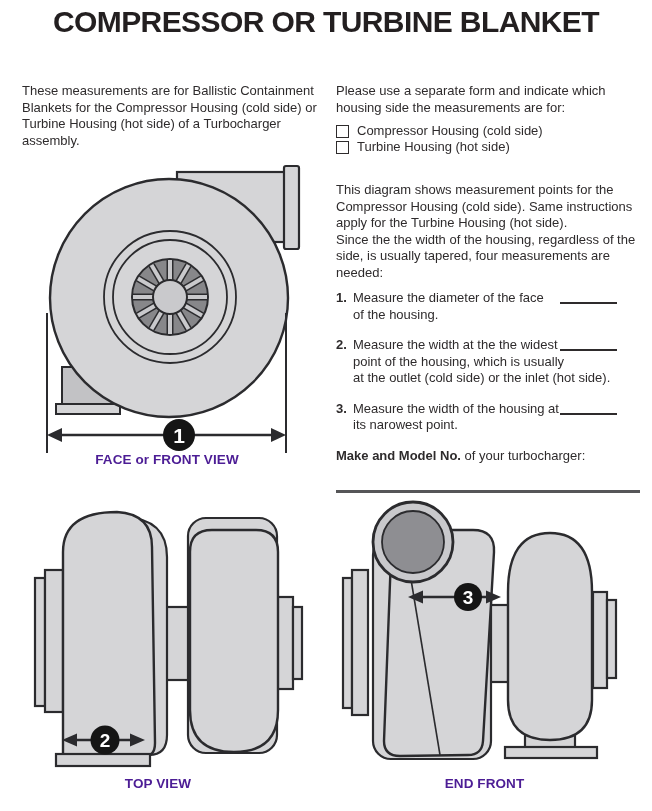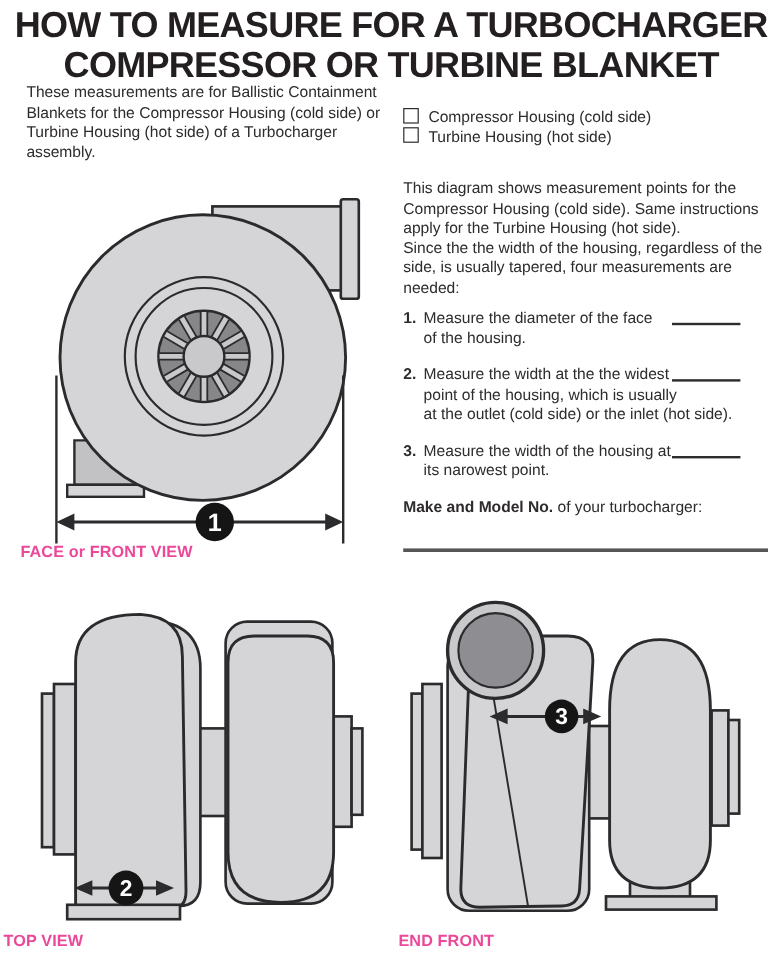--- a/index.html
+++ b/index.html
@@ -1,58 +1,59 @@
 <!DOCTYPE html>
 <html><head>
 <meta charset="utf-8">
 <style>
   html,body{margin:0;padding:0;background:#fff}
   .page{position:relative;width:652px;height:811px;background:#fff;overflow:hidden;
         font-family:"Liberation Sans",sans-serif;color:#2e2b2c}
   .title{position:absolute;top:5px;left:0;width:652px;text-align:center;
          font-weight:bold;font-size:30px;line-height:33px;letter-spacing:-0.6px;color:#231f20}
-  .col-left{position:absolute;left:22px;top:69px;width:302px}
+  .col-left{position:absolute;left:22px;top:83px;width:302px}
   .col-right{position:absolute;left:336px;top:83px;width:312px}
   .body-text{font-size:13px;line-height:16.5px;white-space:pre-line;margin:0}
   .checkboxes{margin-top:7px}
-  .cbrow{display:flex;align-items:flex-start;height:15px;margin:1px 0}
+  .cbrow{display:flex;align-items:flex-end;height:15px;margin:1px 0}
   .cb{width:11px;height:11px;border:1.6px solid #2e2b2c;margin-right:8px;flex:0 0 auto;background:#fff}
   .cblabel{font-size:13px}
   .note{margin-top:28px}
   .steps{margin-top:9px}
   .step{position:relative;padding-left:17px;margin-bottom:14px;font-size:13px;line-height:16.5px}
   .step .num{position:absolute;left:0;top:0;font-weight:bold}
   .step .stext{white-space:pre-line;display:block;}
   .step .blank{position:absolute;left:224px;top:12px;width:57px;height:0;border-bottom:2px solid #2e2b2c}
   .makemodel{margin-top:2px;font-size:13px}
   .makemodel .bold{font-weight:bold}
   .write-line{margin-top:27px;width:304px;height:0;border-bottom:3px solid #565658}
   .diagram{position:absolute}
   .view-label{position:absolute;font-size:13.5px;font-weight:bold;letter-spacing:0.1px;
-              text-align:left;color:#ec4899}
+              text-align:center;color:#4c1d95}
   .mtxt{font-family:"Liberation Sans",sans-serif;font-weight:bold;fill:#ffffff;text-anchor:middle}
 </style>
 </head>
 <body>
 
 <div class="page">
 
   <div class="title">
-    <div>HOW TO MEASURE FOR A TURBOCHARGER</div>
     <div>COMPRESSOR OR TURBINE BLANKET</div>
   </div>
 
   <div class="col-left">
     <p class="body-text">These measurements are for Ballistic Containment
 Blankets for the Compressor Housing (cold side) or
 Turbine Housing (hot side) of a Turbocharger
 assembly.</p>
   </div>
 
   <div class="col-right">
+    <p class="body-text">Please use a separate form and indicate which
+housing side the measurements are for:</p>
 
     <div class="checkboxes">
       <div class="cbrow">
         <span class="cb"></span>
         <span class="cblabel">Compressor Housing (cold side)</span>
       </div>
       <div class="cbrow">
         <span class="cb"></span>
         <span class="cblabel">Turbine Housing (hot side)</span>
       </div>

